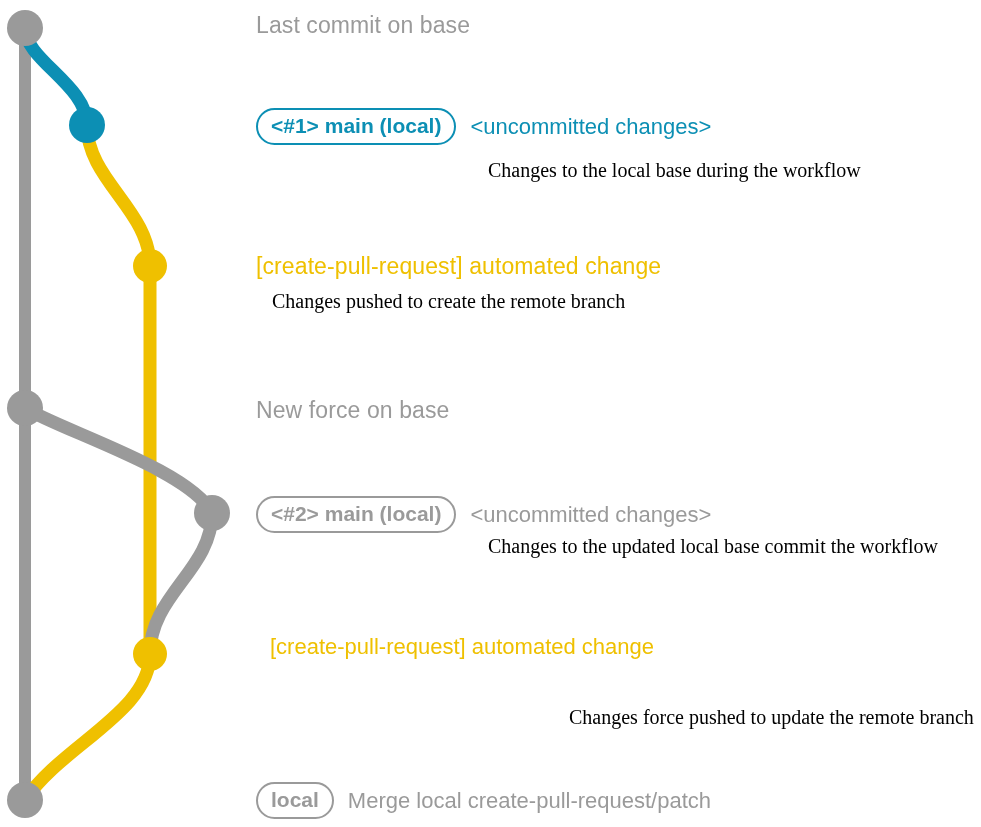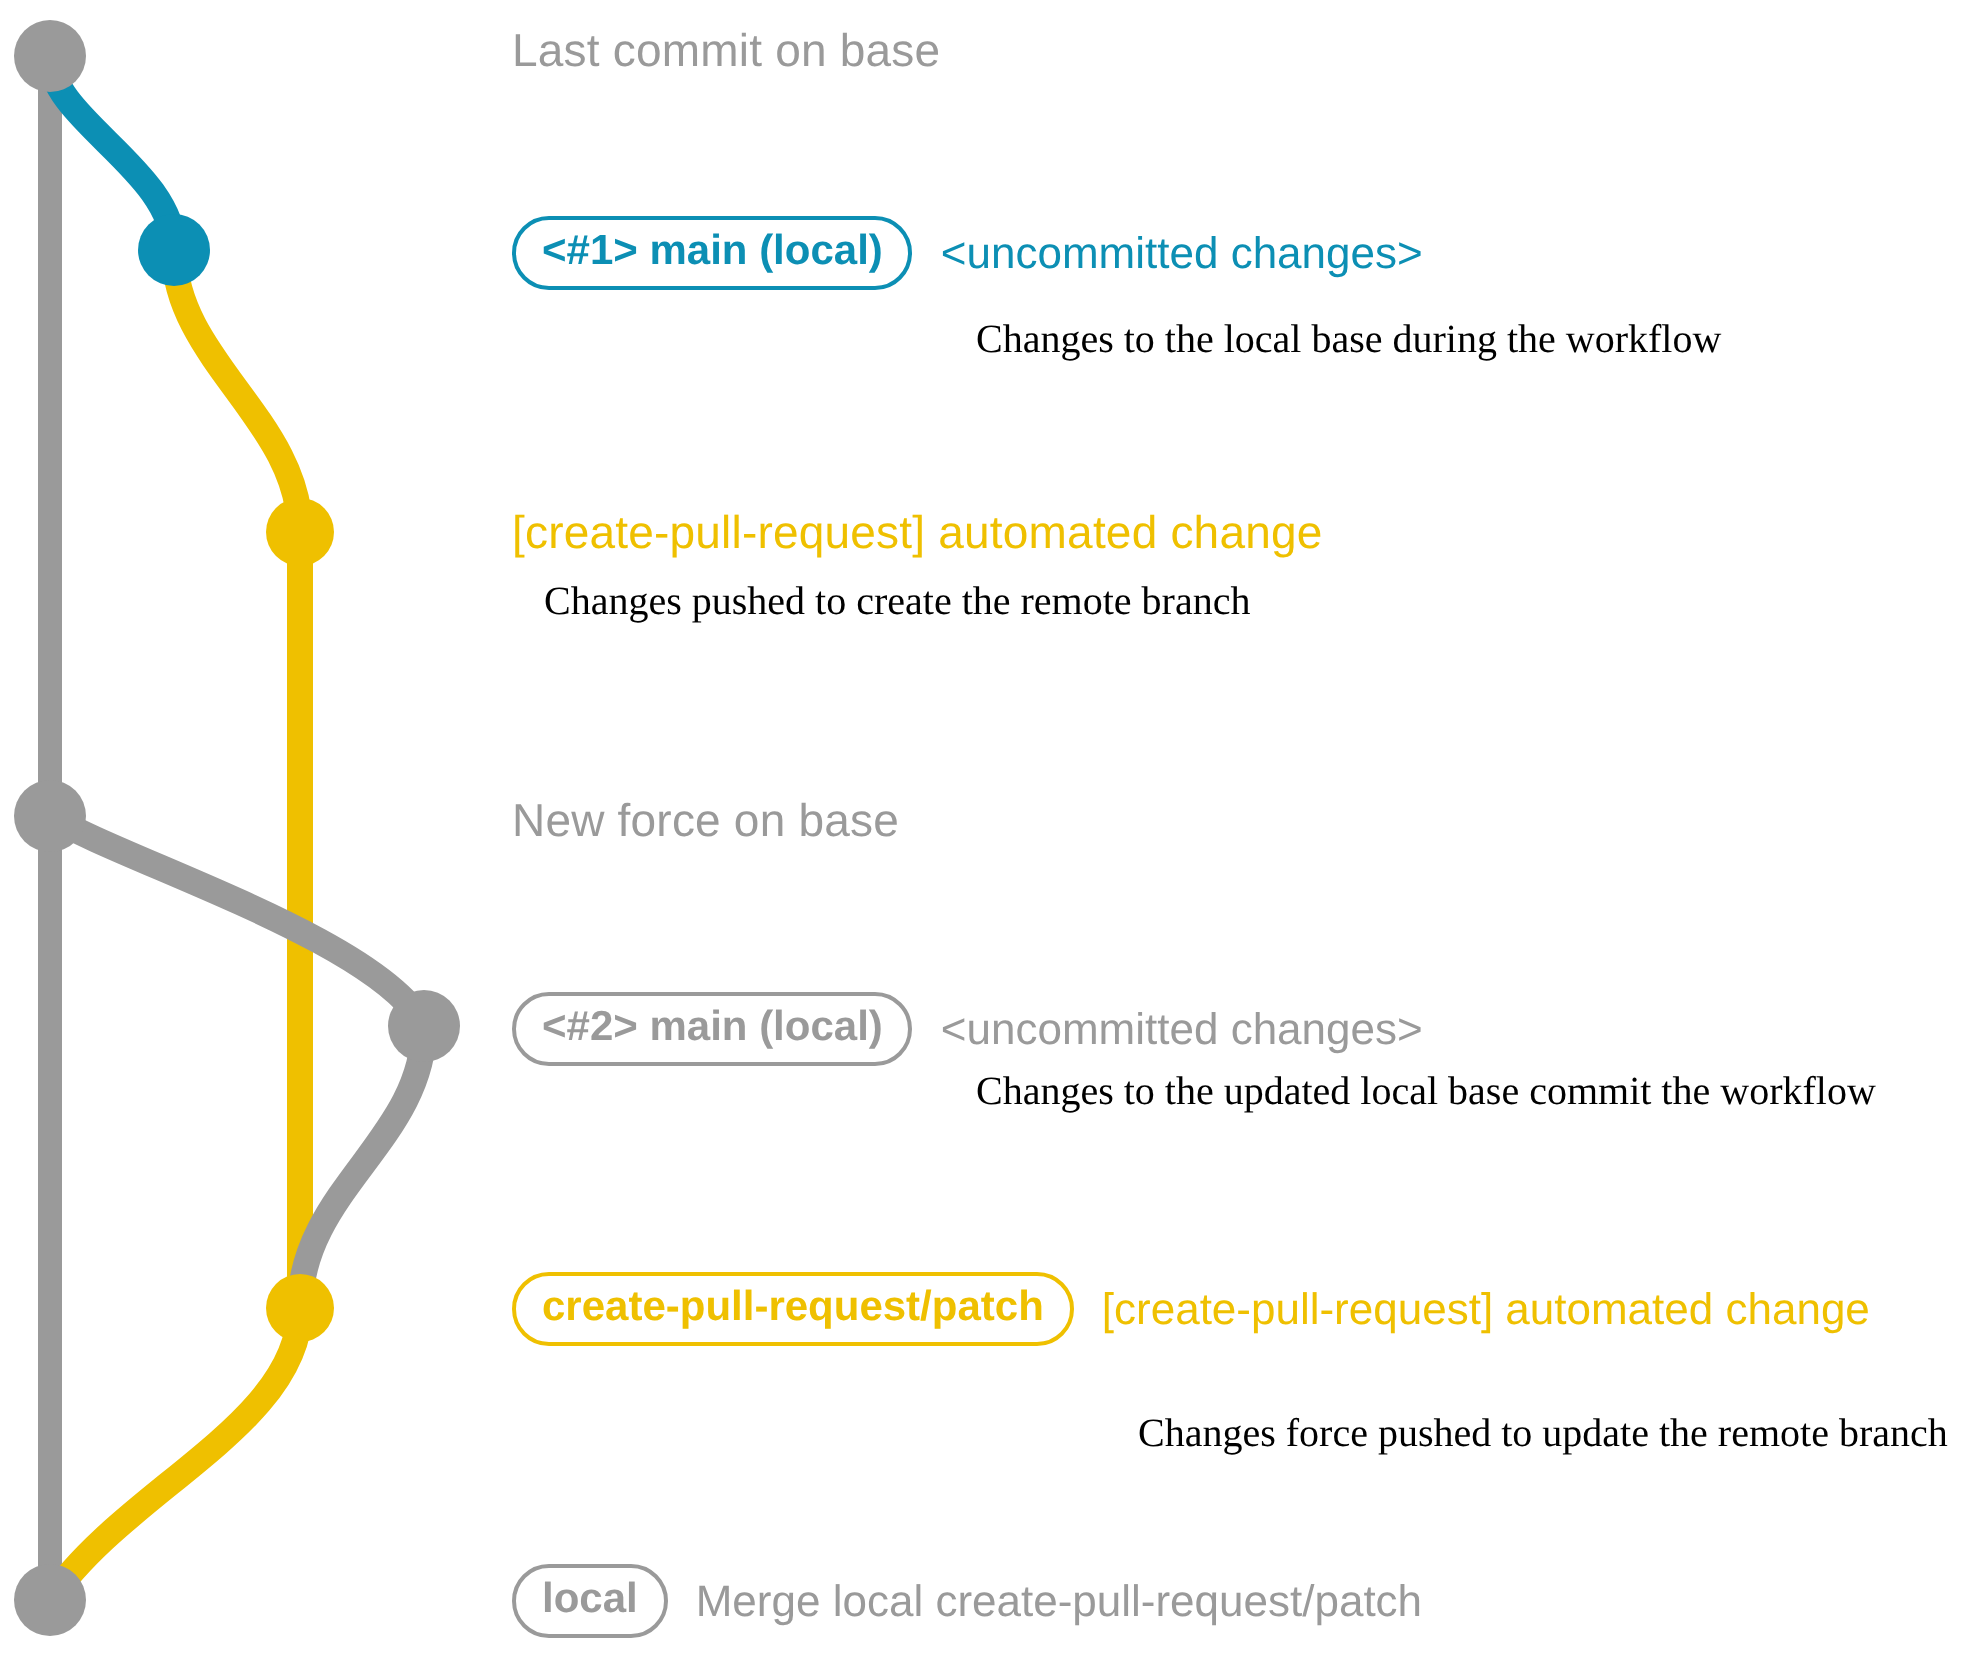--- a/index.html
+++ b/index.html
@@ -146,21 +146,20 @@
       <span>New force on base</span>
     </div>
 
     <div class="entry badge-row" style="top:496px;">
       <span class="ref-badge c-gray">&lt;#2&gt; main (local)</span>
       <span class="subject c-gray">&lt;uncommitted changes&gt;</span>
     </div>
     <div class="detail" style="left:486px; top:536px;">Changes to the updated local base commit the workflow</div>
 
     <div class="entry badge-row" style="top:636px;">
-      <span class="ref-badge c-yellow">create-pull-request/patch</span>
       <span class="subject c-yellow">[create-pull-request] automated change</span>
     </div>
     <div class="detail" style="left:567px; top:678px;margin-top:29px;">Changes force pushed to update the remote branch</div>
 
     <div class="entry badge-row" style="top:782px;">
       <span class="ref-badge c-gray">local</span>
       <span class="subject c-gray">Merge local create-pull-request/patch</span>
     </div>
 
   </div>

